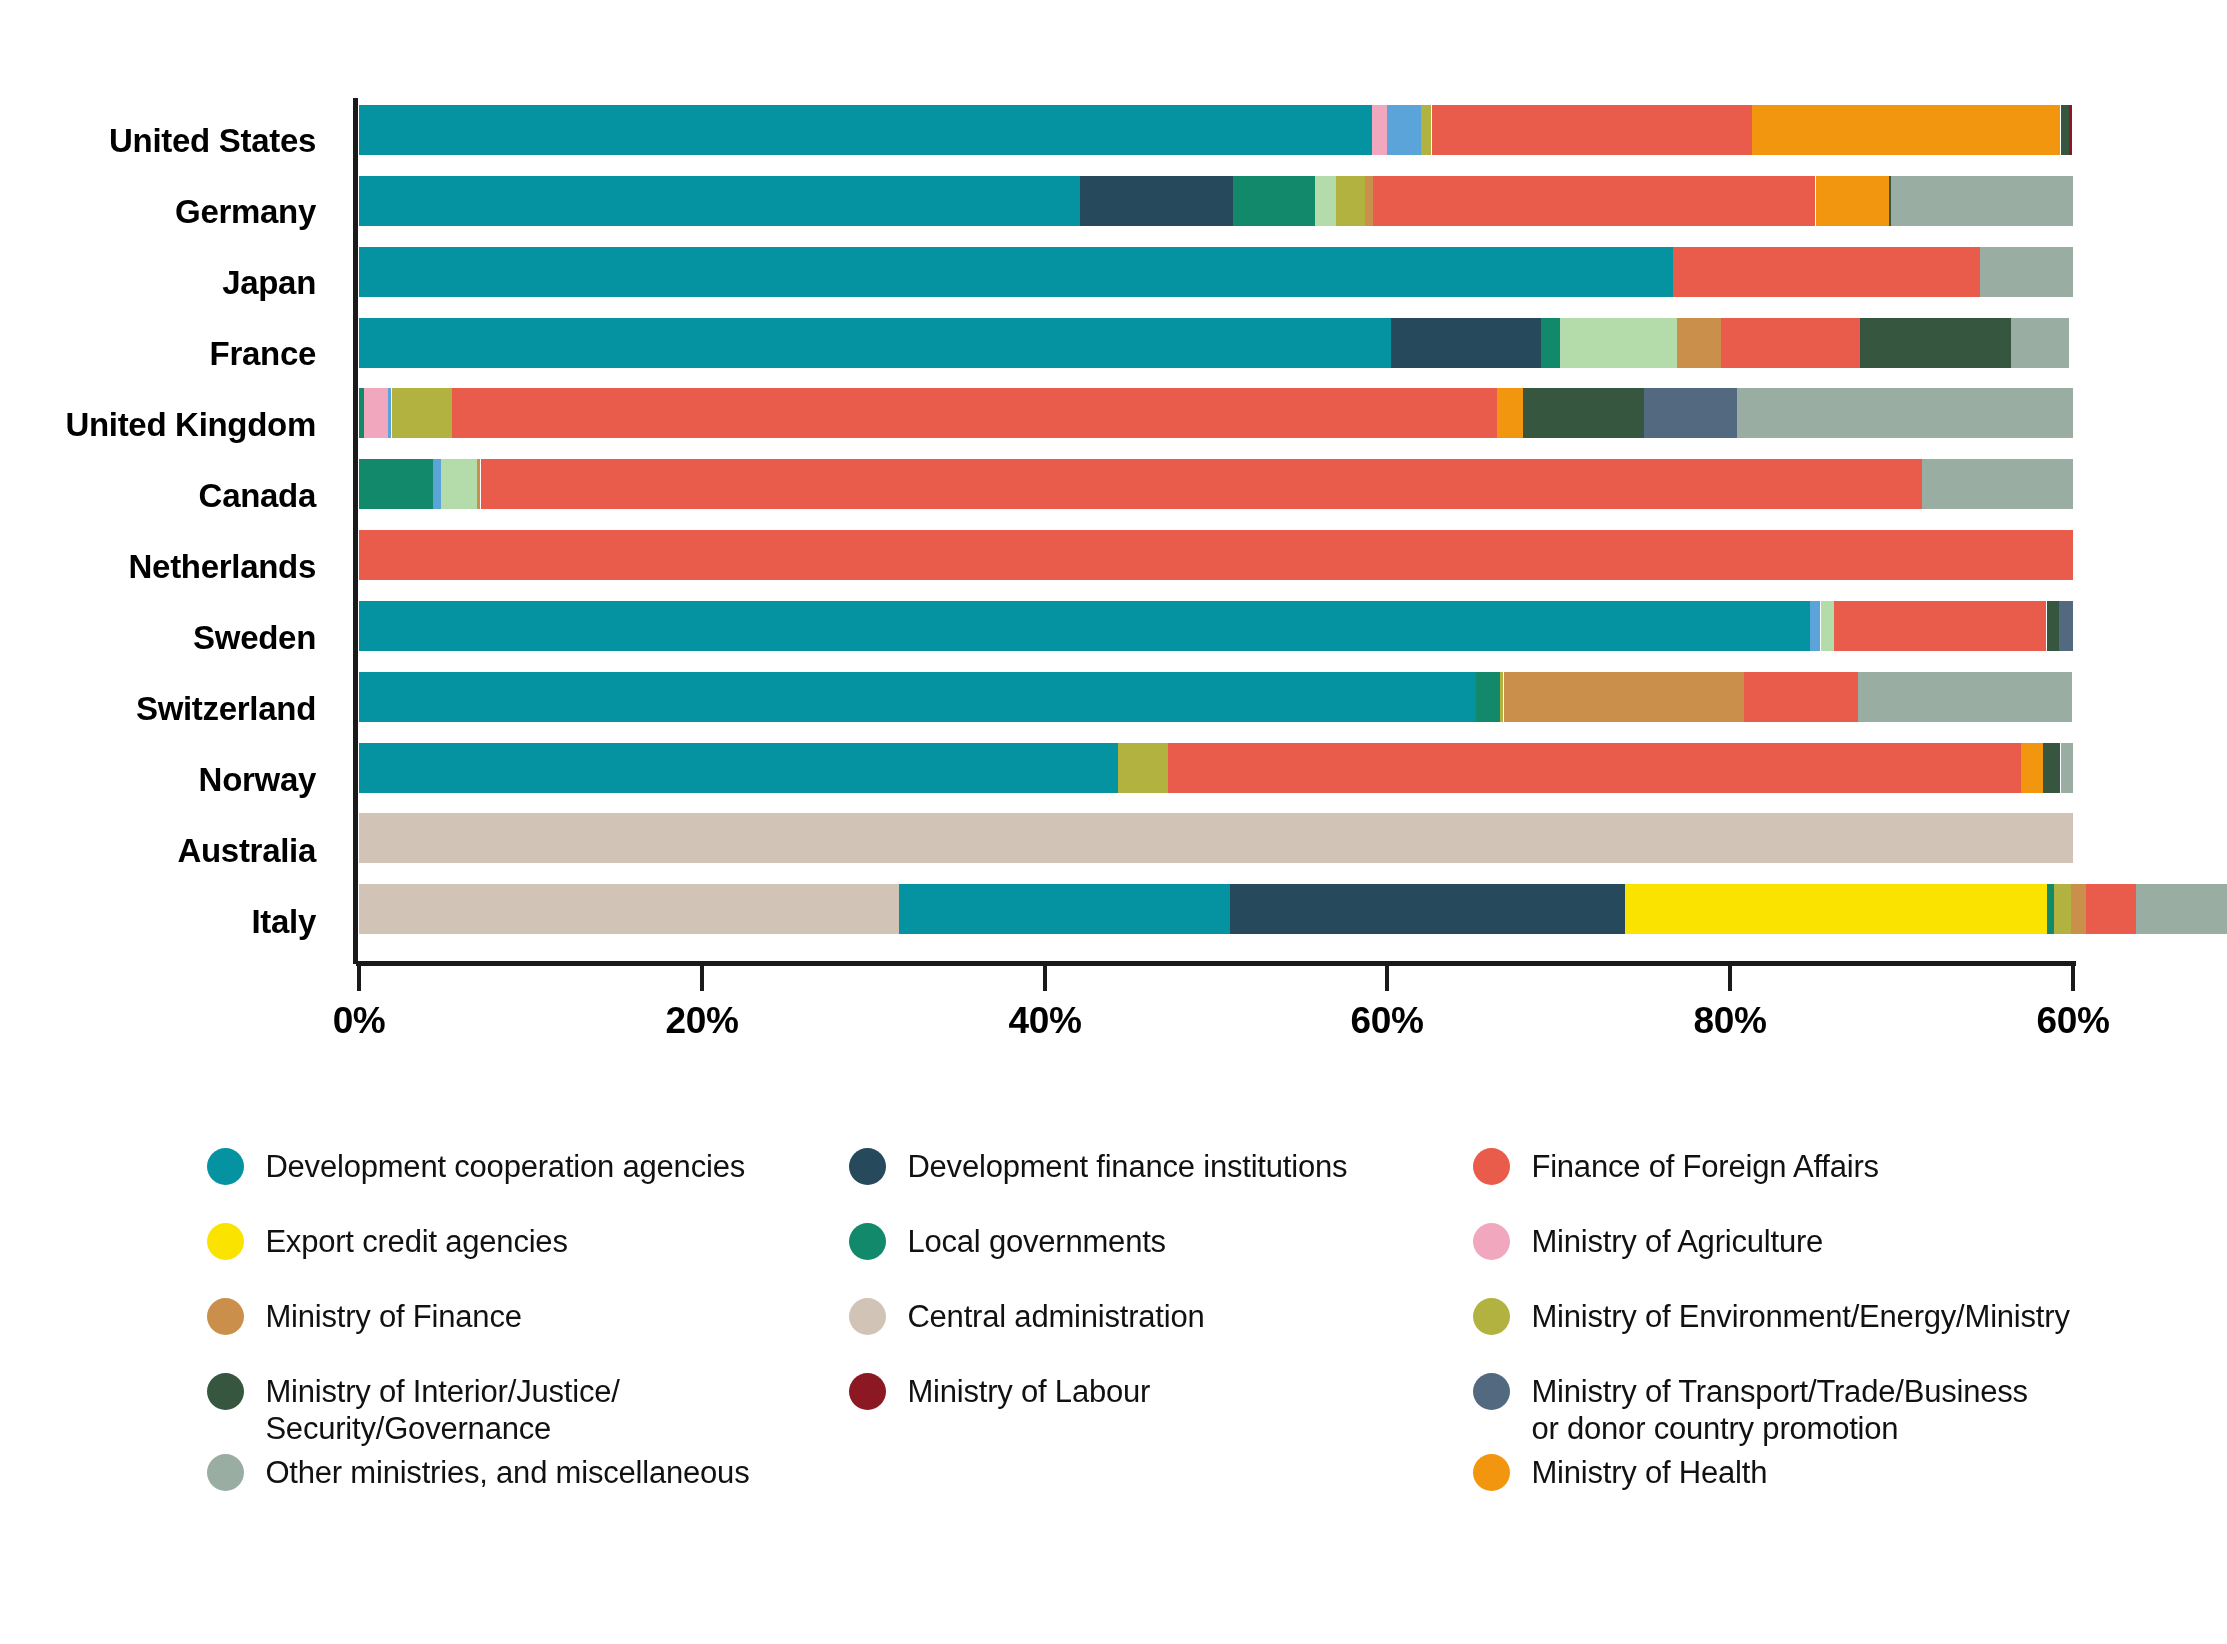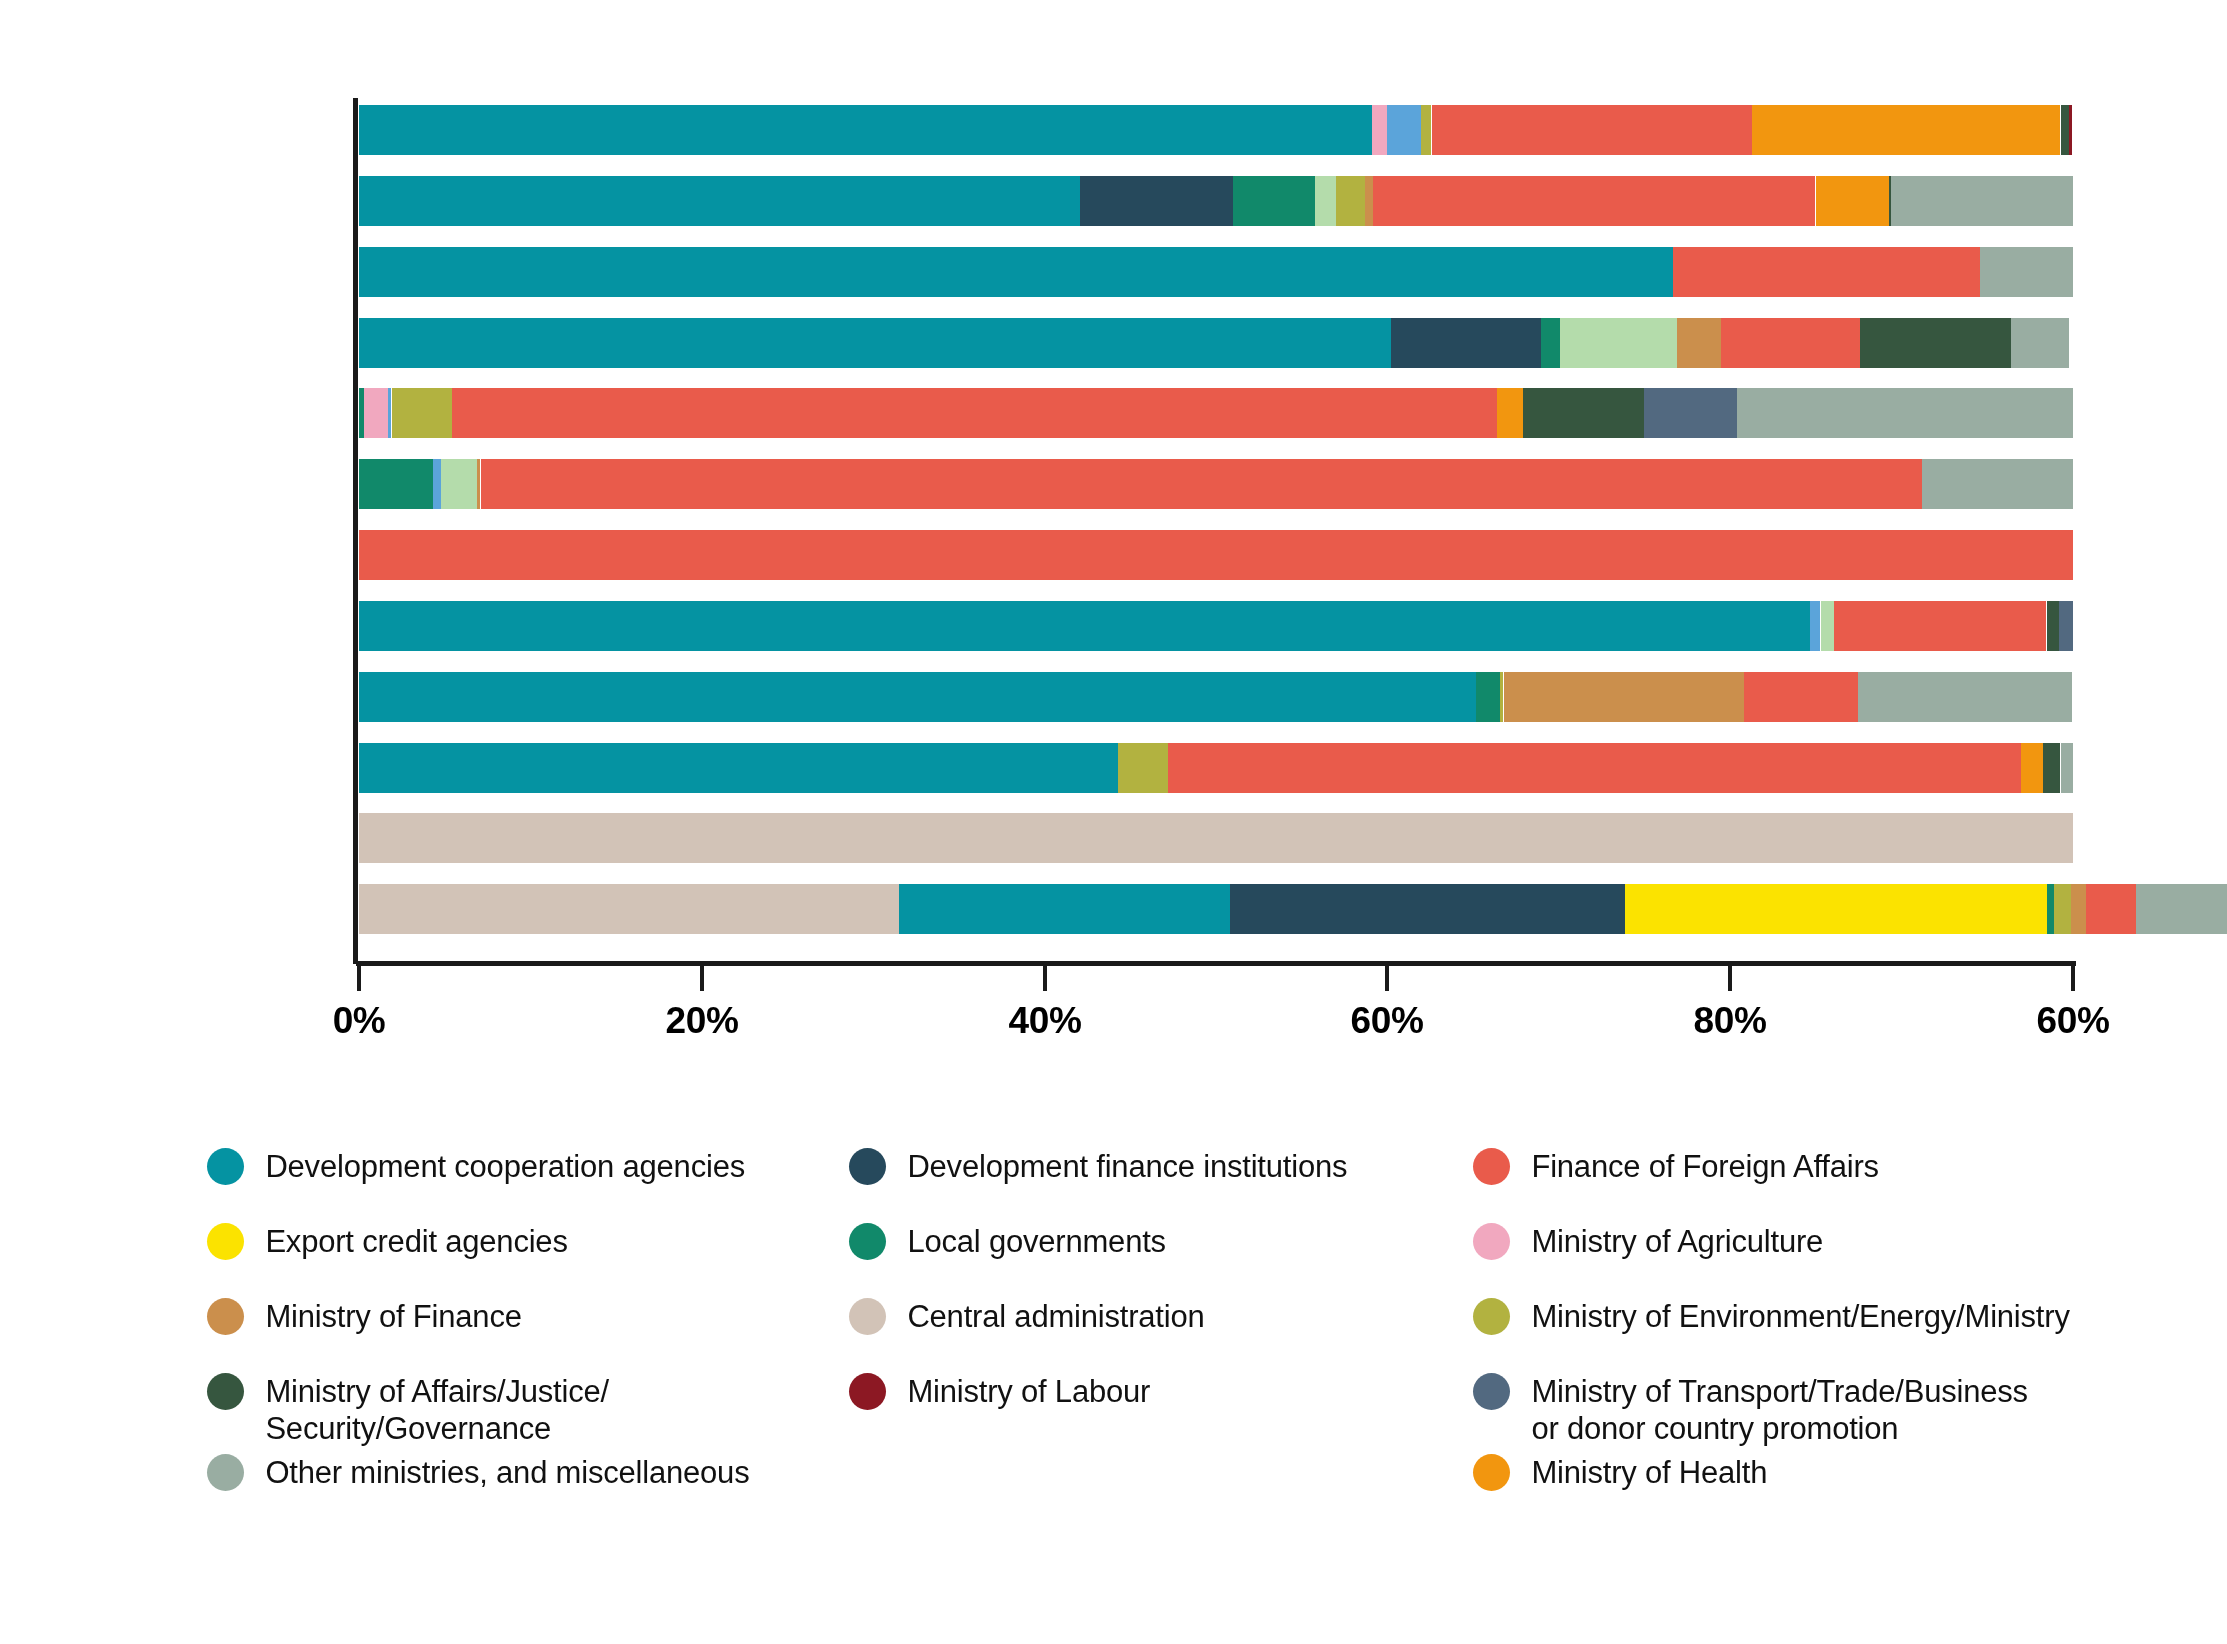--- a/index.html
+++ b/index.html
@@ -130,20 +130,34 @@
     letter-spacing: -0.2px;
     color: #111;
     padding-top: 7.1px;
     white-space: pre-line;
   }
 </style>
 </head>
 <body>
 
 <div id="chart-wrap">
+  <div class="y-labels">
+      <div class="y-label">United States</div>
+      <div class="y-label">Germany</div>
+      <div class="y-label">Japan</div>
+      <div class="y-label">France</div>
+      <div class="y-label">United Kingdom</div>
+      <div class="y-label">Canada</div>
+      <div class="y-label">Netherlands</div>
+      <div class="y-label">Sweden</div>
+      <div class="y-label">Switzerland</div>
+      <div class="y-label">Norway</div>
+      <div class="y-label">Australia</div>
+      <div class="y-label">Italy</div>
+    </div>
   <div class="axis-line-v"></div>
   <div class="axis-line-h"></div>
   <div id="plot">
       <div class="bar-row" style="top: 0px;">
         <div class="seg" title="United States — Development cooperation agencies: 59.1%" style="left: 0px; width: 1013px; background: rgb(5, 147, 162);"></div>
         <div class="seg" title="United States — Ministry of Agriculture: 0.9%" style="left: 1013px; width: 15.4px; background: rgb(241, 168, 191);"></div>
         <div class="seg" title="United States — Ministry of Defence/Police: 2%" style="left: 1028px; width: 34px; background: rgb(91, 164, 218);"></div>
         <div class="seg" title="United States — Ministry of Environment/Energy/Climate: 0.6%" style="left: 1062px; width: 10.3px; background: rgb(178, 178, 64);"></div>
         <div class="seg" title="United States — Ministry of Foreign Affairs: 18.7%" style="left: 1073px; width: 320px; background: rgb(233, 91, 75);"></div>
         <div class="seg" title="United States — Ministry of Health: 18%" style="left: 1393px; width: 308px; background: rgb(242, 150, 15);"></div>
@@ -263,21 +277,21 @@
       <div class="legend-item">
         <div class="legend-swatch" style="background: rgb(251, 227, 0);"></div>
         <div class="legend-label">Export credit agencies</div>
       </div>
       <div class="legend-item">
         <div class="legend-swatch" style="background: rgb(203, 143, 76);"></div>
         <div class="legend-label">Ministry of Finance</div>
       </div>
       <div class="legend-item">
         <div class="legend-swatch" style="background: rgb(54, 86, 63);"></div>
-        <div class="legend-label">Ministry of Affairs/Justice/
+        <div class="legend-label">Ministry of Interior/Justice/
 Security/Governance</div>
       </div>
       <div class="legend-item">
         <div class="legend-swatch" style="background: rgb(153, 173, 162);"></div>
         <div class="legend-label">Other ministries, and miscellaneous</div>
       </div>
     </div>
     <div class="legend-col">
       <div class="legend-item">
         <div class="legend-swatch" style="background: rgb(38, 73, 92);"></div>

